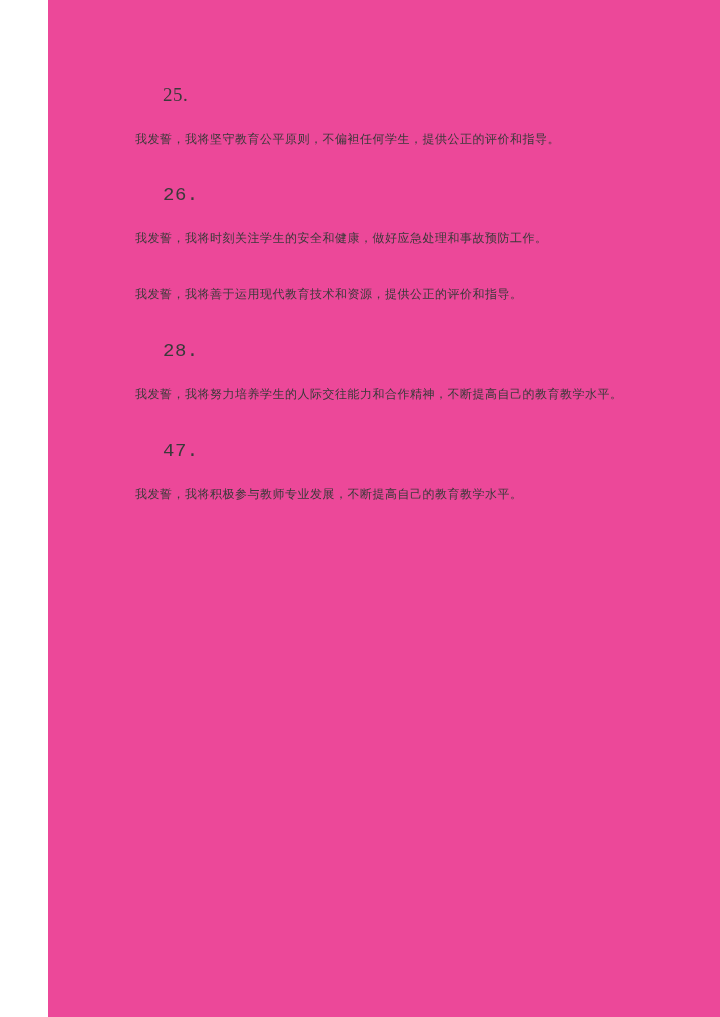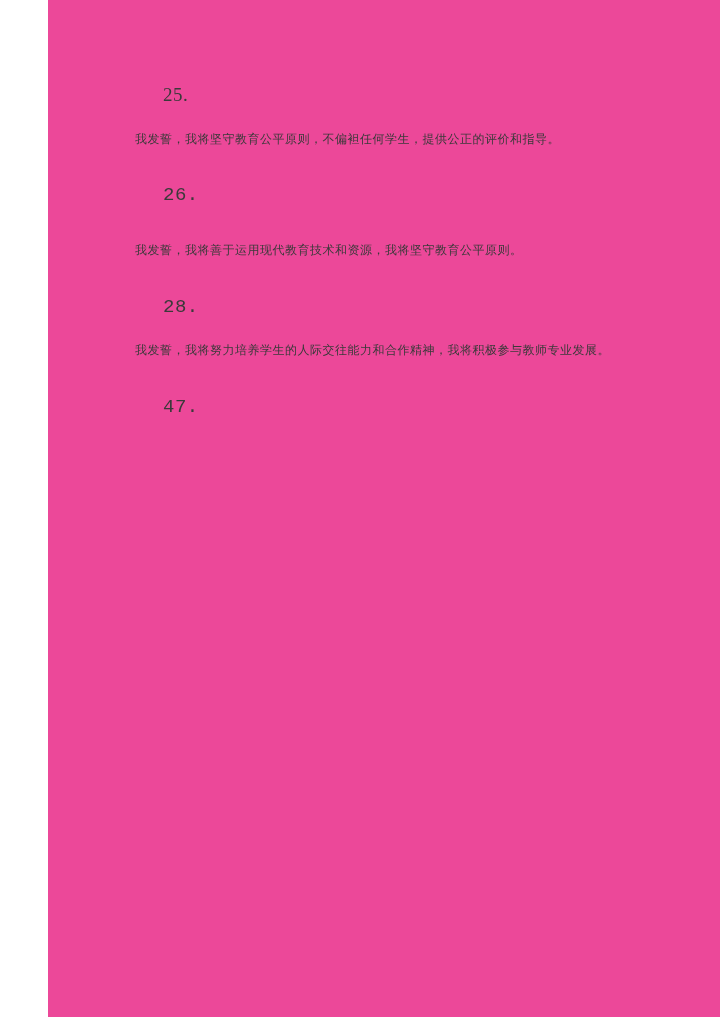--- a/index.html
+++ b/index.html
@@ -42,29 +42,31 @@
 
 <div class="page" style="background: #ec4899; color: rgb(58, 58, 58); margin-left: 48px;">
 
   <section class="oath-item">
     <p class="num">25.</p>
     <p class="text">我发誓，我将坚守教育公平原则，不偏袒任何学生，提供公正的评价和指导。</p>
   </section>
 
   <section class="oath-item">
     <p class="num">26.</p>
+    <p class="text">我发誓，我将时刻关注学生的安全和健康，做好应急处理和事故预防工作。</p>
   </section>
 
   <section class="oath-item">
-    <p class="text">我发誓，我将善于运用现代教育技术和资源，我将坚守教育公平原则。</p>
+    <p class="text">我发誓，我将善于运用现代教育技术和资源，提供公正的评价和指导。</p>
   </section>
 
   <section class="oath-item">
     <p class="num">28.</p>
-    <p class="text">我发誓，我将努力培养学生的人际交往能力和合作精神，我将积极参与教师专业发展。</p>
+    <p class="text">我发誓，我将努力培养学生的人际交往能力和合作精神，不断提高自己的教育教学水平。</p>
   </section>
 
   <section class="oath-item">
     <p class="num">47.</p>
+    <p class="text">我发誓，我将积极参与教师专业发展，不断提高自己的教育教学水平。</p>
   </section>
 
 
 </div>
 
 </body></html>

